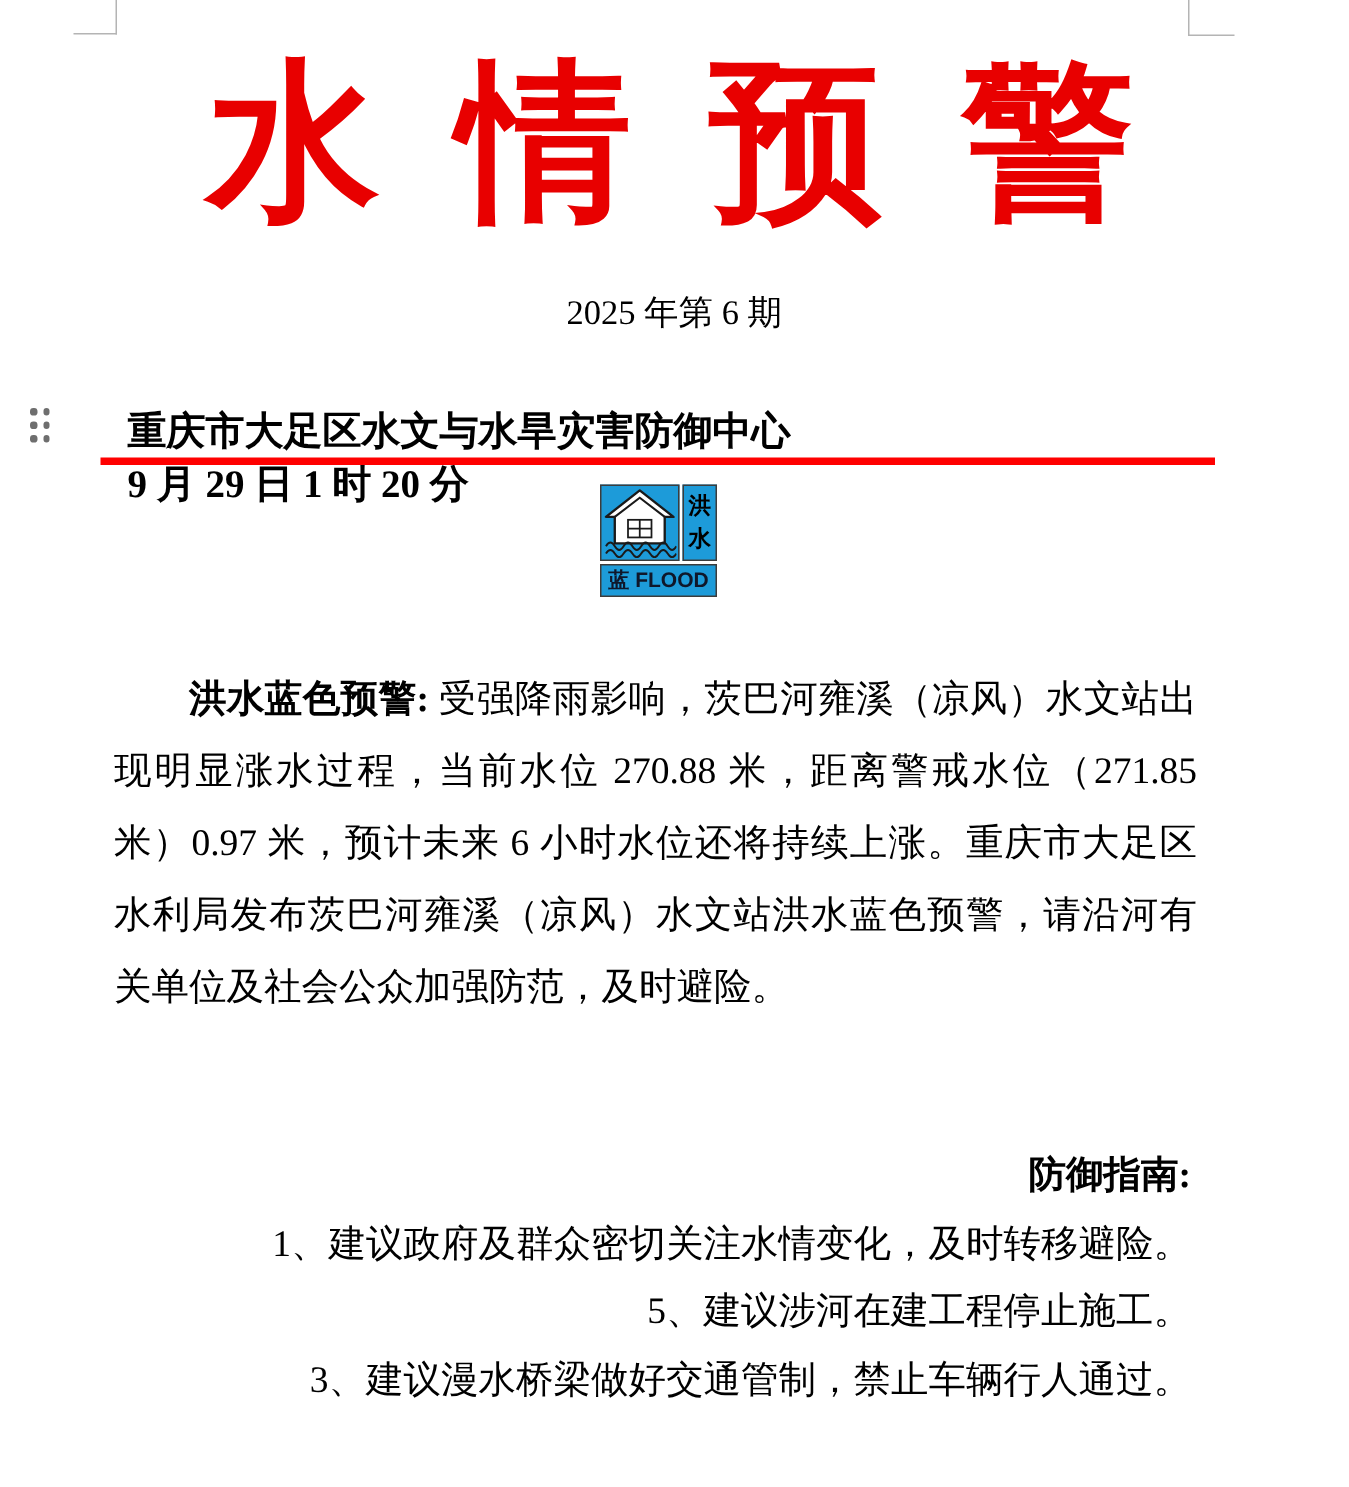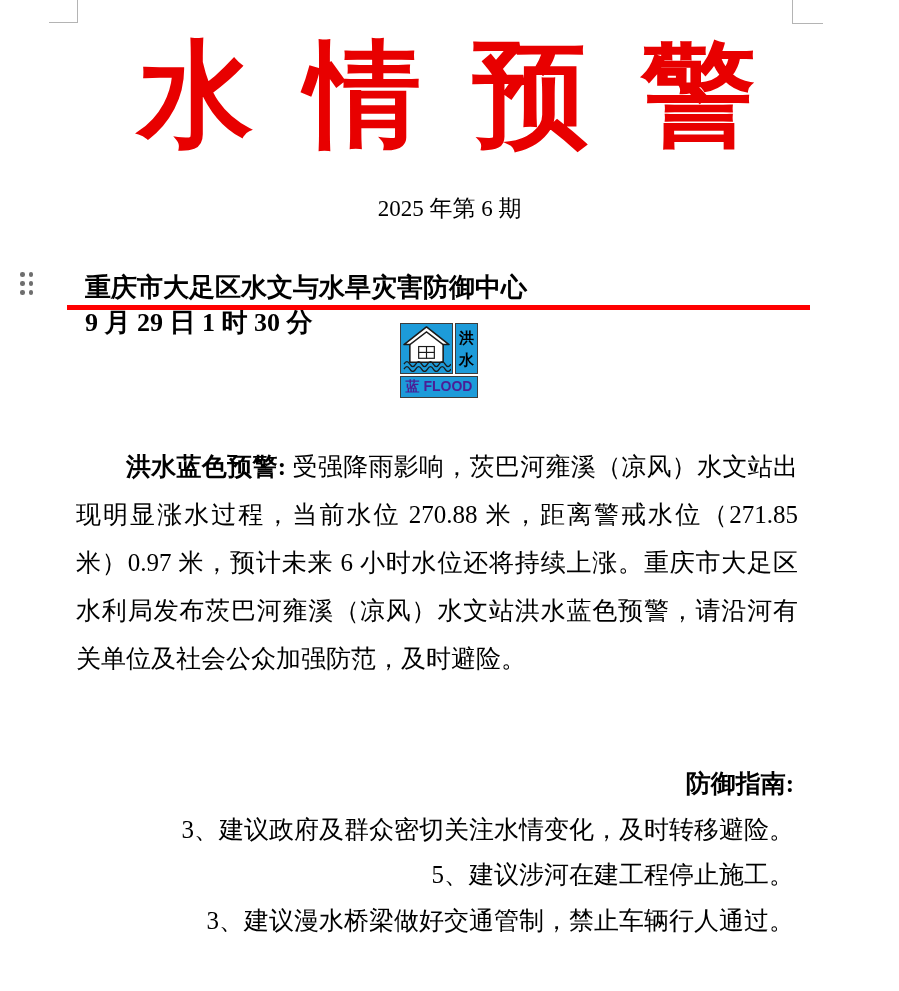--- a/index.html
+++ b/index.html
@@ -64,21 +64,21 @@
   .flood-badge .cell { border: 1px solid #3c3c3c; box-sizing: border-box; }
   .badge-house { grid-column: 1; grid-row: 1; display: flex; align-items: center; justify-content: center; }
   .badge-side {
     grid-column: 2; grid-row: 1;
     display: flex; flex-direction: column; align-items: center; justify-content: center;
     font-size: 15px; font-weight: bold; line-height: 1.45; color: #000;
   }
   .badge-bottom {
     grid-column: 1 / span 2; grid-row: 2;
     display: flex; align-items: center; justify-content: center;
-    font-size: 14px; font-weight: bold; color: #4c1d95; white-space: pre;
+    font-size: 14px; font-weight: bold; color: #0f172a; white-space: pre;
   }
 
   .body-paragraph {
     position: absolute; left: 76px; top: 443px; width: 722px;
     font-size: 25px; line-height: 48px; text-align: justify;
     text-indent: 2em;
   }
   .body-paragraph .lead { font-weight: bold; }
 
   .guide-section {
@@ -109,21 +109,21 @@
     <span>水</span>
     <span>情</span>
     <span>预</span>
     <span>警</span>
   </div>
 
   <div class="issue-line">2025 年第 6 期</div>
 
   <div class="header-line">
     <span>重庆市大足区水文与水旱灾害防御中心</span>
-    <span>9 月 29 日 1 时 30 分</span>
+    <span>9 月 29 日 1 时 20 分</span>
   </div>
   <div class="red-rule" id="red-rule" style="background: rgb(255, 0, 0);"></div>
 
   <div class="flood-badge" id="flood-badge">
     <div class="cell badge-house" id="badge-house" style="background: rgb(29, 155, 217);">
       <svg width="49" height="47" viewBox="0 0 50 48" xmlns="http://www.w3.org/2000/svg">
         <path d="M25,2 L2,20 L8,20 L8,38 L42,38 L42,20 L48,20 Z" fill="#ffffff" stroke="#1a1a1a" stroke-width="1.6" stroke-linejoin="round"></path>
         <path d="M8,20 L25,7 L42,20" fill="none" stroke="#1a1a1a" stroke-width="1.4"></path>
         <rect x="17" y="22" width="16" height="12" fill="#ffffff" stroke="#1a1a1a" stroke-width="1.2"></rect>
         <line x1="25" y1="22" x2="25" y2="34" stroke="#1a1a1a" stroke-width="1.2"></line>
@@ -138,18 +138,18 @@
     </div>
     <div class="cell badge-bottom" id="badge-bottom" style="background: rgb(29, 155, 217);">蓝 FLOOD</div>
   </div>
 
   <div class="body-paragraph">
     <span class="lead">洪水蓝色预警:</span><span> 受强降雨影响，茨巴河雍溪（凉风）水文站出现明显涨水过程，当前水位 270.88 米，距离警戒水位（271.85 米）0.97 米，预计未来 6 小时水位还将持续上涨。重庆市大足区水利局发布茨巴河雍溪（凉风）水文站洪水蓝色预警，请沿河有关单位及社会公众加强防范，及时避险。</span>
   </div>
 
   <div class="guide-section">
     <div class="guide-heading">防御指南:</div>
-    <div>3、建议政府及群众密切关注水情变化，及时转移避险。</div>
+    <div>1、建议政府及群众密切关注水情变化，及时转移避险。</div>
     <div>5、建议涉河在建工程停止施工。</div>
     <div>3、建议漫水桥梁做好交通管制，禁止车辆行人通过。</div>
   </div>
 
 </div>
 
 </body></html>

